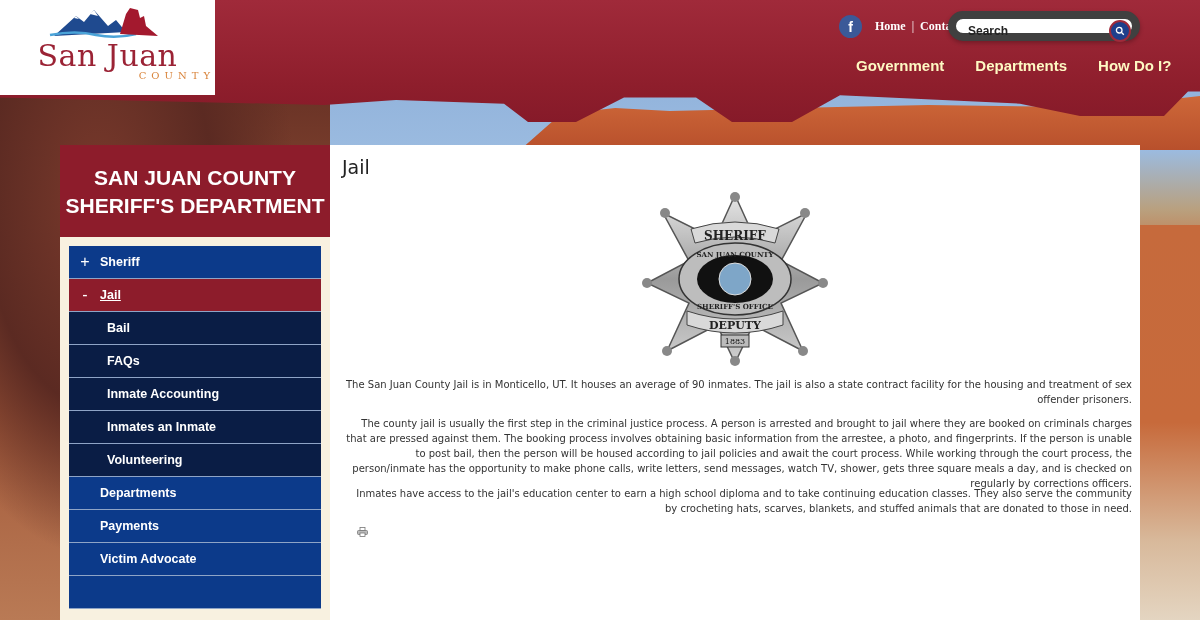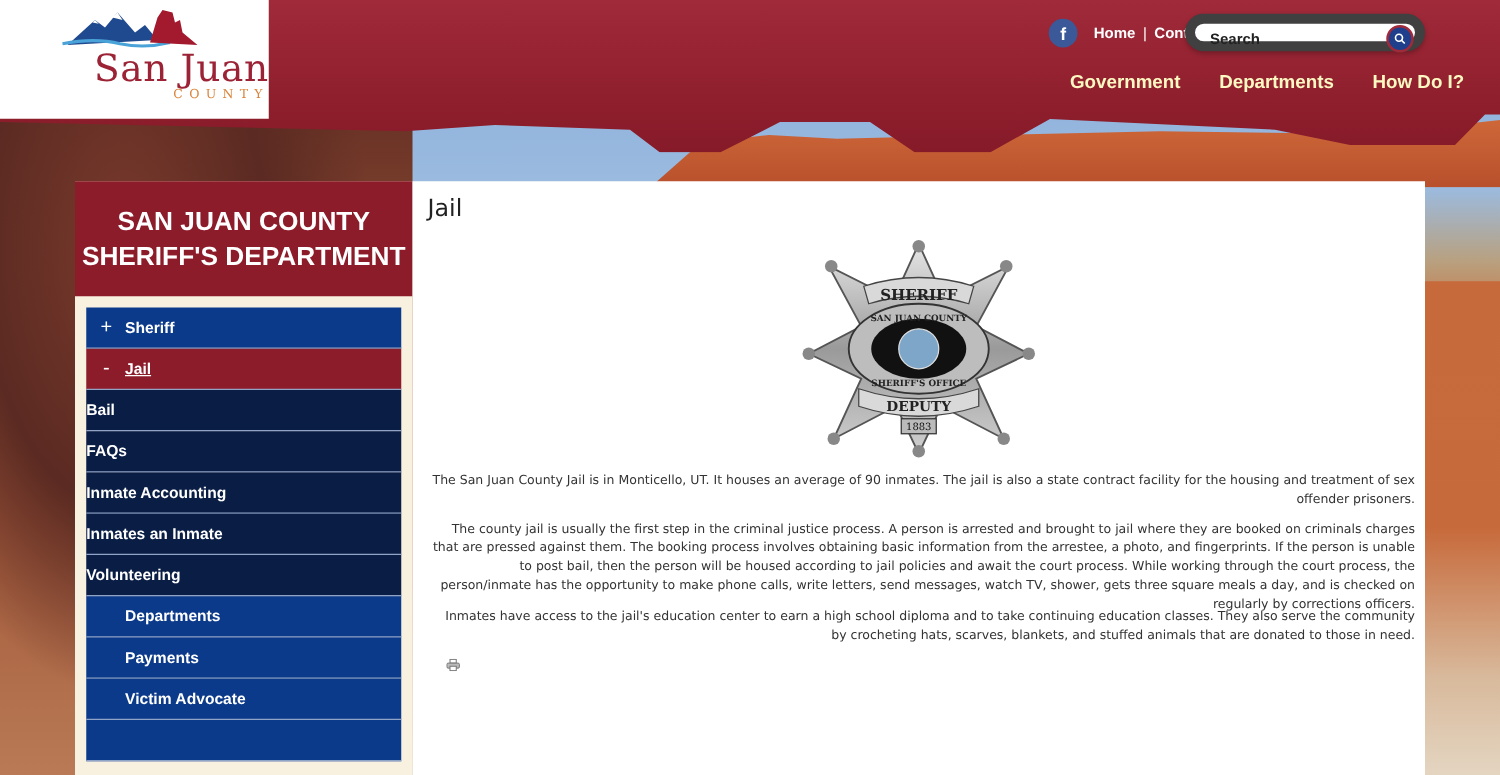--- a/index.html
+++ b/index.html
@@ -36,38 +36,38 @@
     position: absolute; left: 0; top: 0; width: 1200px; height: 122px;
     background: linear-gradient(180deg, #a02a3a 0%, #8e1e2c 70%, #861a29 100%);
     clip-path: polygon(0 0, 100% 0, 100% 75%, 99% 75%, 97% 95%, 90% 95%, 85% 85%, 70% 78%, 66% 100%, 61% 100%, 58% 80%, 52% 80%, 48% 100%, 44% 100%, 42% 85%, 33% 82%, 27% 86%, 0 80%);
   }
   .logo-box {
     position: absolute; left: 0; top: 0; width: 215px; height: 95px;
     background: #ffffff;
   }
   .logo-mountains { position: absolute; left: 46px; top: 6px; width: 120px; height: 34px; }
   .logo-text {
-    position: absolute; left: 0; top: 38px; width: 215px; text-align: right;
+    position: absolute; left: 0; top: 38px; width: 215px; text-align: center;
     font-family: "DejaVu Serif", serif; color: #9b2335; font-size: 30px; letter-spacing: 0.5px;
   }
   .logo-sub {
     position: absolute; left: 0; top: 70px; width: 215px; text-align: right;
     font-family: "DejaVu Serif", serif; color: #d9843b; font-size: 10px; letter-spacing: 5px;
   }
   
   .fb {
     position: absolute; left: 839px; top: 15px; width: 23px; height: 23px; border-radius: 50%;
     background: #3b5998; color: #fff; font-weight: bold; font-size: 14px;
     display: flex; align-items: center; justify-content: center; font-family: "Liberation Sans", sans-serif;
   }
   .util-links {
     position: absolute; left: 875px; top: 19px; color: #fff; font-size: 12px; font-weight: bold;
     font-family: "Liberation Sans", sans-serif;
   }
-  .util-links span { cursor: pointer; }
+  .util-links span { cursor: pointer; font-family: Liberation Serif, serif; }
   .util-sep { margin: 0 6px; font-weight: normal; }
   .search {
     position: absolute; left: 948px; top: 11px; width: 192px; height: 30px; border-radius: 16px;
     background: #fff; border: 8px solid #404040; box-shadow: 0 2px 4px rgba(0,0,0,0.25);
   }
   .search input {
     position: absolute; left: 12px; top: 3px; width: 140px; height: 18px; border: none; outline: none;
     font-size: 12px; font-weight: bold; color: #222; font-family: "Liberation Sans", sans-serif; background: transparent;
   }
   .search input::placeholder { color: #222; }
@@ -90,21 +90,21 @@
     padding-top: 2px;
   }
   .side-menu { position: absolute; left: 9px; top: 101px; width: 252px; }
   .side-item {
     height: 33px; border-bottom: 1px solid #8fa4c6; display: flex; align-items: center;
     color: #fff; font-size: 12.5px; font-weight: bold; cursor: pointer; font-family: "Liberation Sans", sans-serif;
   }
   .side-item.top { background: #0c3a8a; padding-left: 31px; }
   .side-item.active { background: #8d1c2b; padding-left: 31px; }
   .side-item.active .lbl { text-decoration: underline; }
-  .side-item.sub { background: #0a1d45; }
+  .side-item.sub { background: #0a1d45; padding-left: 38px; }
   .side-item .pm { position: absolute; left: 10px; font-size: 16px; font-weight: normal; width: 12px; text-align: center; }
   .side-item { position: relative; }
   
   .content {
     position: absolute; left: 330px; top: 145px; width: 810px; height: 475px; background: #fff;
   }
   .page-title {
     position: absolute; left: 12px; top: 11px; font-size: 19px; color: #222; font-family: "DejaVu Sans", sans-serif;
   }
   .badge-wrap { position: absolute; left: 311px; top: 46px; width: 188px; height: 176px; }

